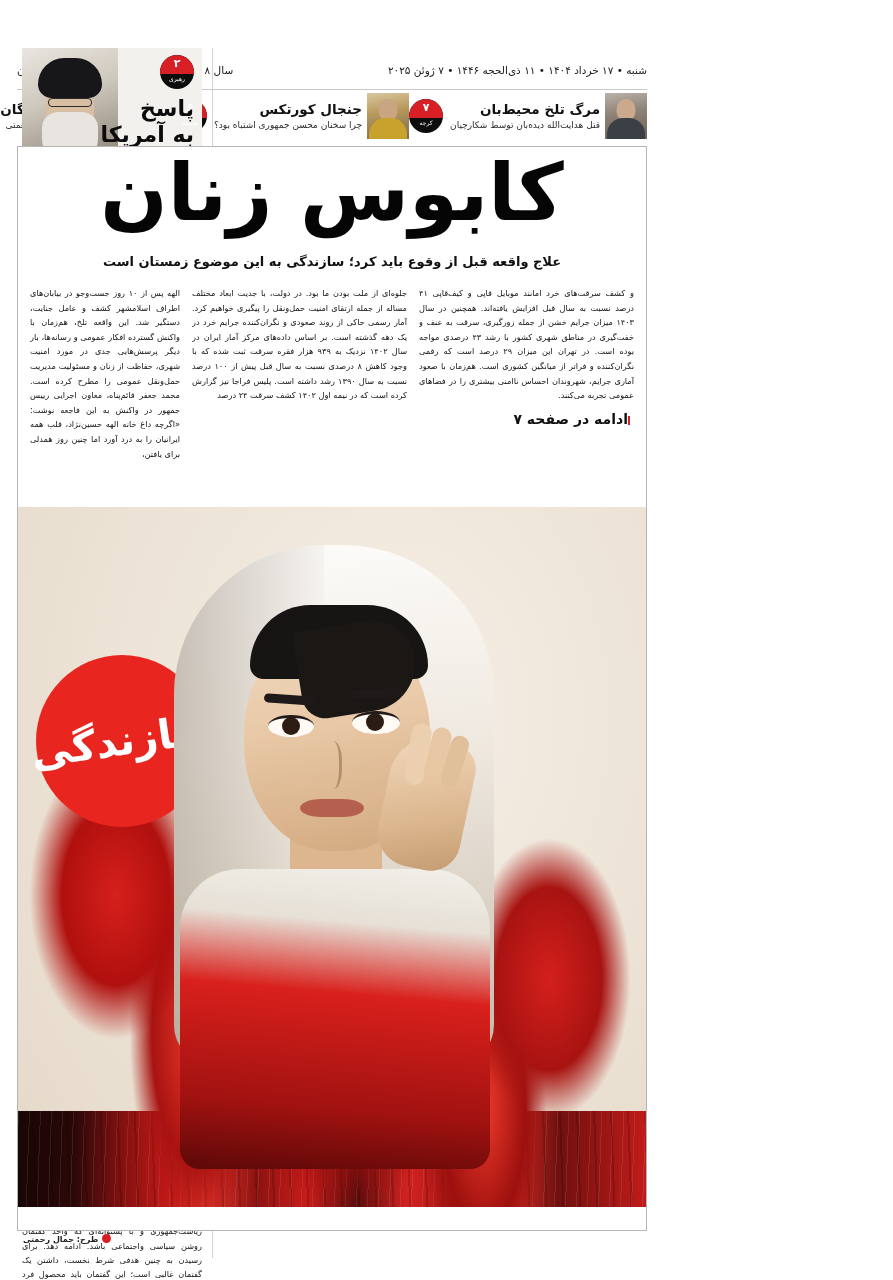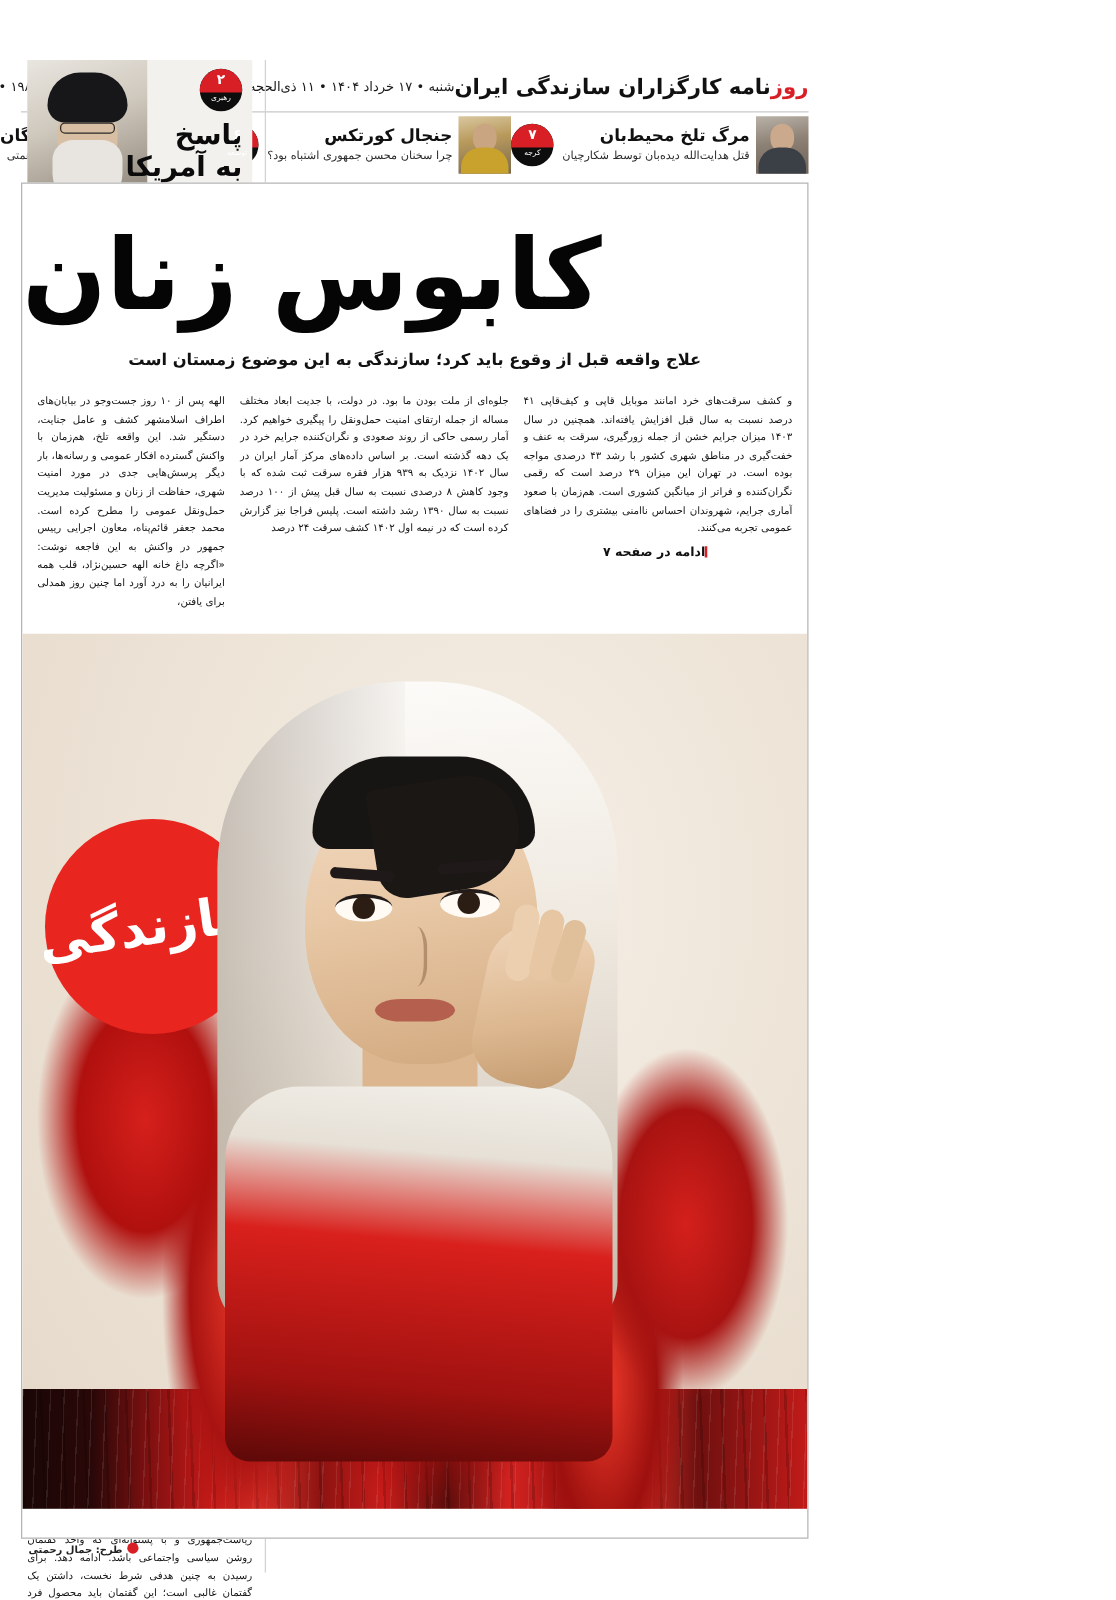--- a/index.html
+++ b/index.html
@@ -389,22 +389,22 @@
     right: 246px;
     top: 146px;
     width: 630px;
     height: 1085px;
     border: 1px solid #b5b5b5;
     background: #fff;
     overflow: hidden;
   }
 
   .hero-title {
-    margin-top: 34px;
-    text-align: left;
+    margin-top: 7px;
+    text-align: center;
     font-size: 79px;
     font-weight: bold;
     color: #050505;
     letter-spacing: -3px;
     line-height: 1.0;
   }
 
   .hero-deck {
     margin: 18px 18px 0 18px;
     text-align: center;
@@ -471,22 +471,22 @@
   .col-author-hr { margin-top: 3px; height: 1px; background: #bdbdbd; }
   .col-author-group {
     margin-top: 3px; font-size: 6.5px; color: #555;
   }
   .col-author-flag {
     margin-top: 3px; width: 30px; height: 5px; background: #d81f26; margin-right: auto;
   }
 
   .cont-inline {
     margin-top: 4px;
-    text-align: center;
-    font-size: 10px;
+    text-align: right;
+    font-size: 14px;
     font-weight: bold;
     color: #111;
   }
   .cont-inline .bar {
     display: inline-block;
     width: 2px; height: 9px;
     background: #d81f26;
     vertical-align: -1px;
     margin-right: 4px;
   }
@@ -732,23 +732,20 @@
     vertical-align: -1px;
     margin-left: 4px;
   }
 </style>
 </head>
 <body>
 
 <div class="page">
 
   <div class="masthead">
-    <div class="paper-title">
-      <span class="red">روز</span><span>نامه کارگزاران سازندگی ایران</span>
-    </div>
     <div class="date-line">شنبه • ۱۷ خرداد ۱۴۰۴ • ۱۱ ذی‌الحجه ۱۴۴۶ • ۷ ژوئن ۲۰۲۵</div>
     <div class="issue-line">سال ۸ • شماره ۱۹۸۶ • ۸ صفحه • ۱۰هزار تومان</div>
   </div>
 
   <div class="teaser-strip">
 
     <div class="teaser">
       <div class="teaser-photo tp-a">
         <div class="head"></div>
           <div class="body"></div>

